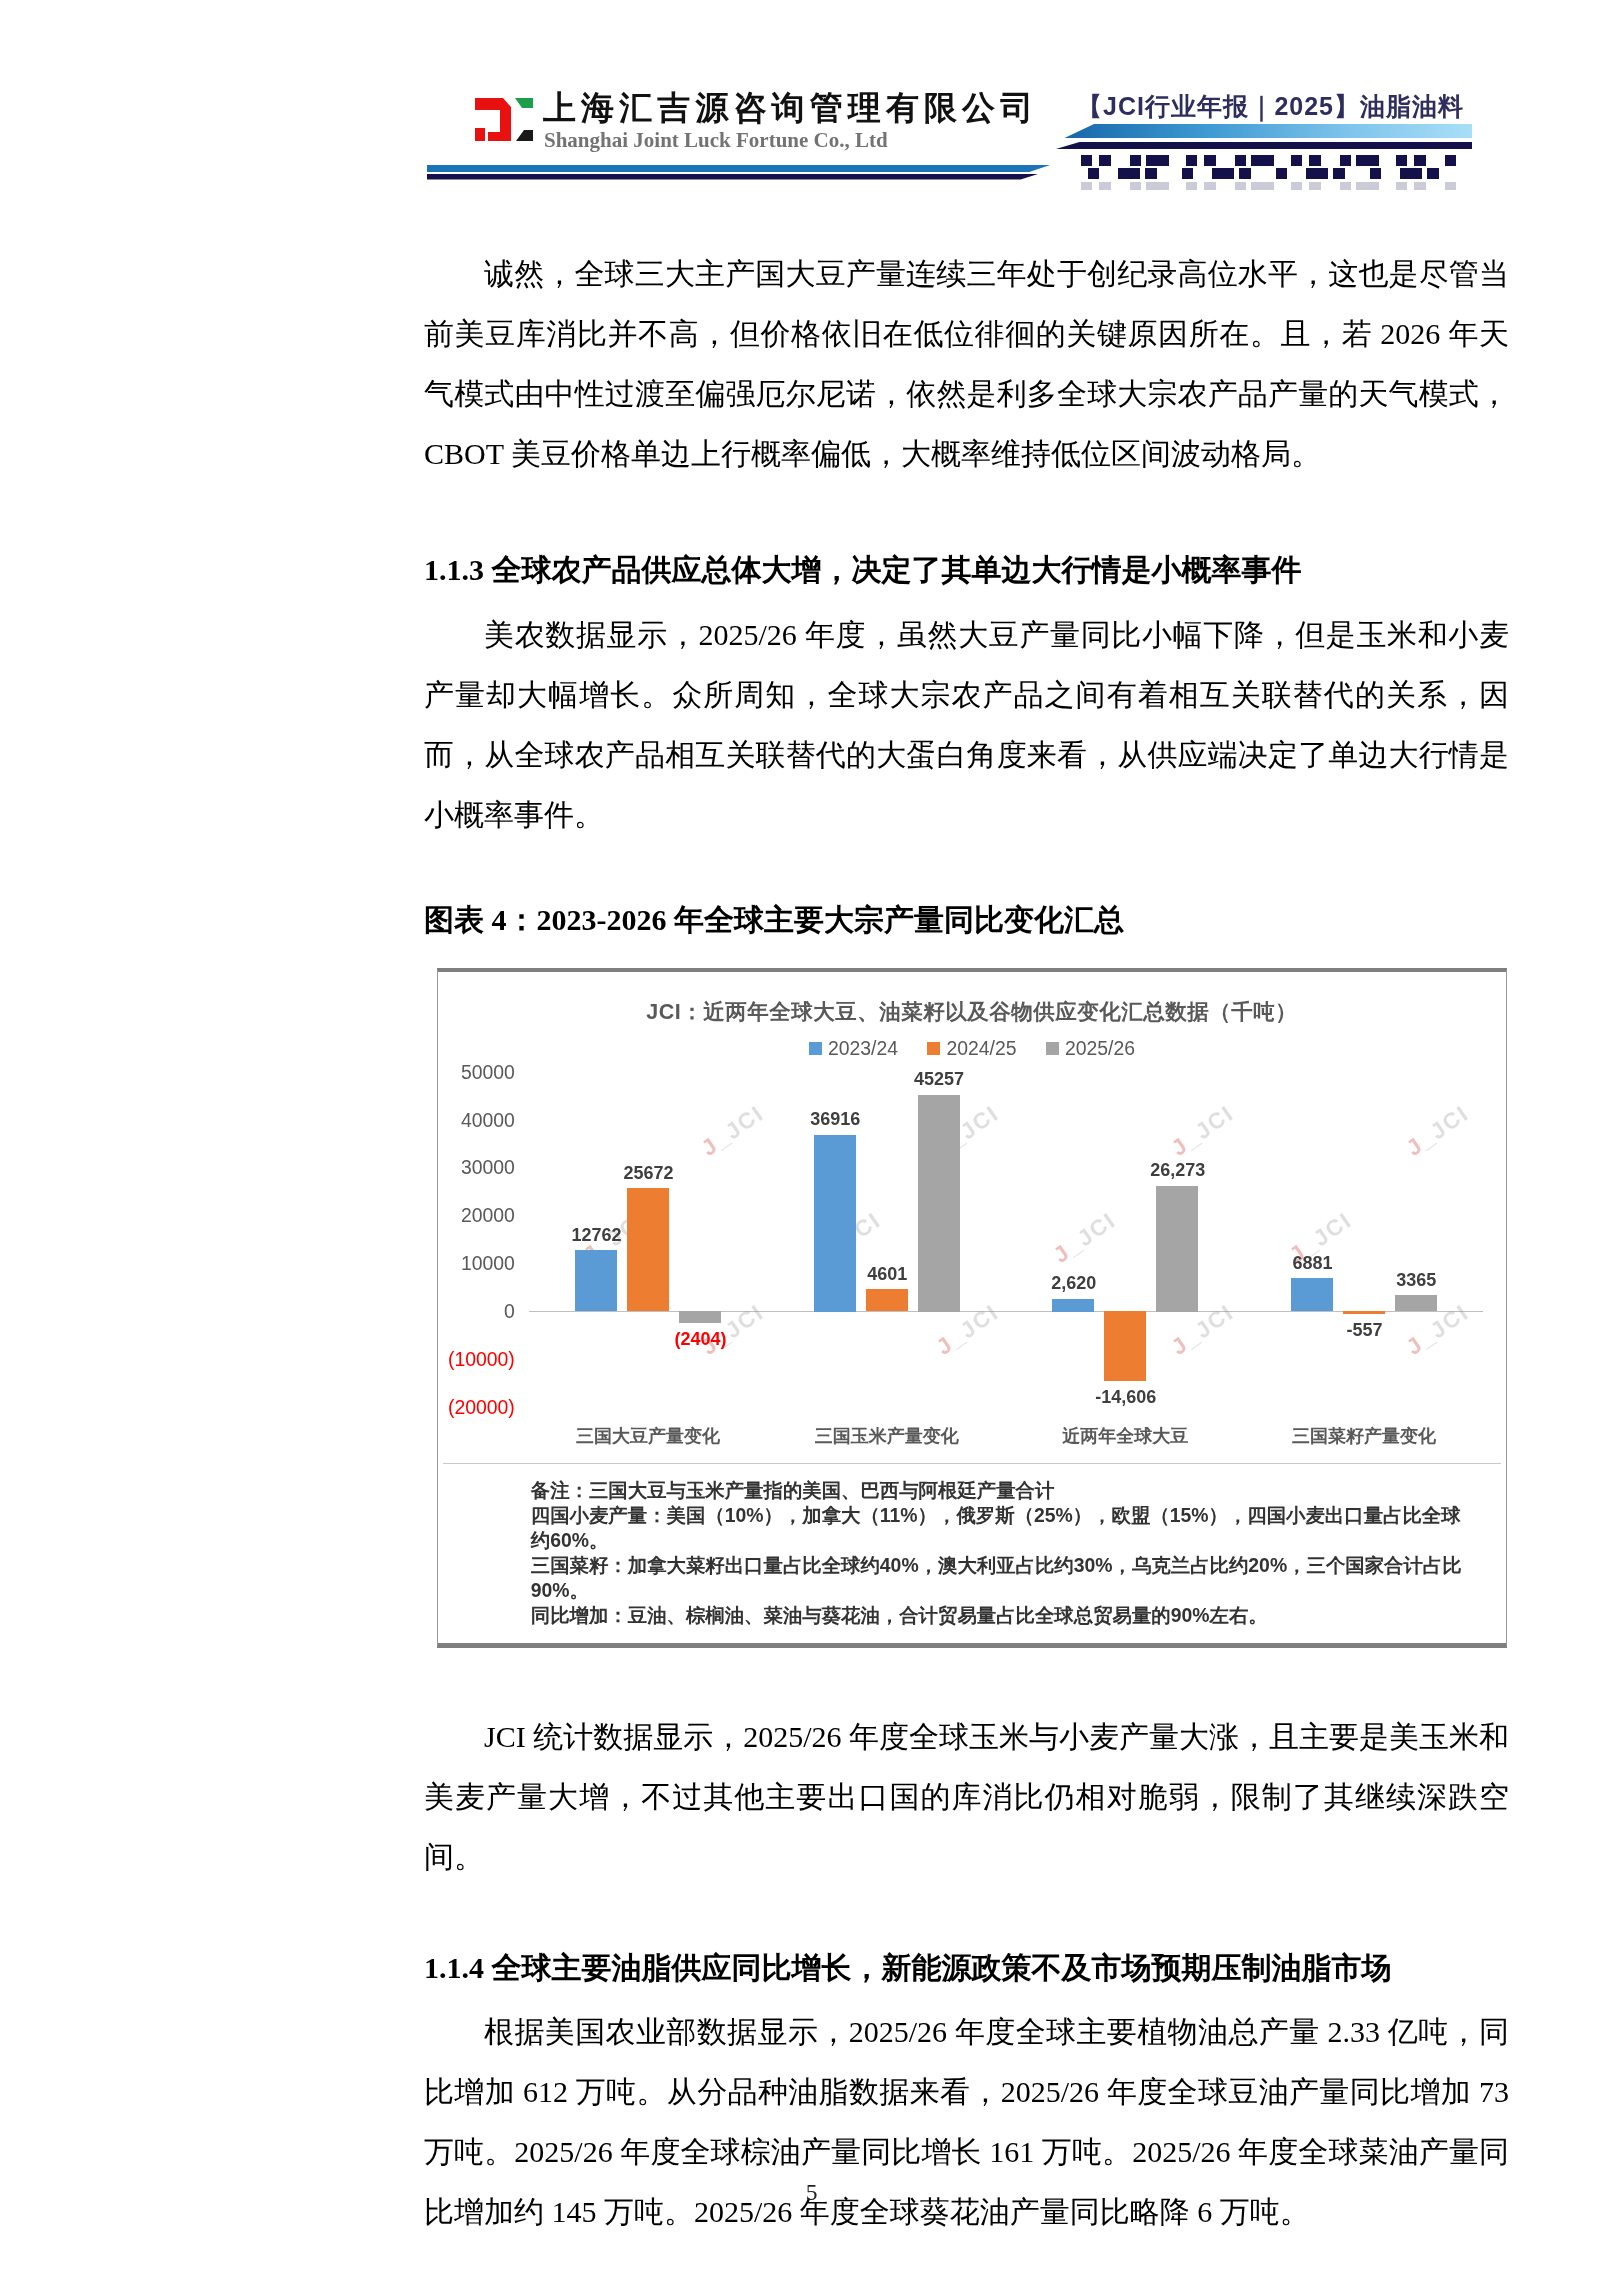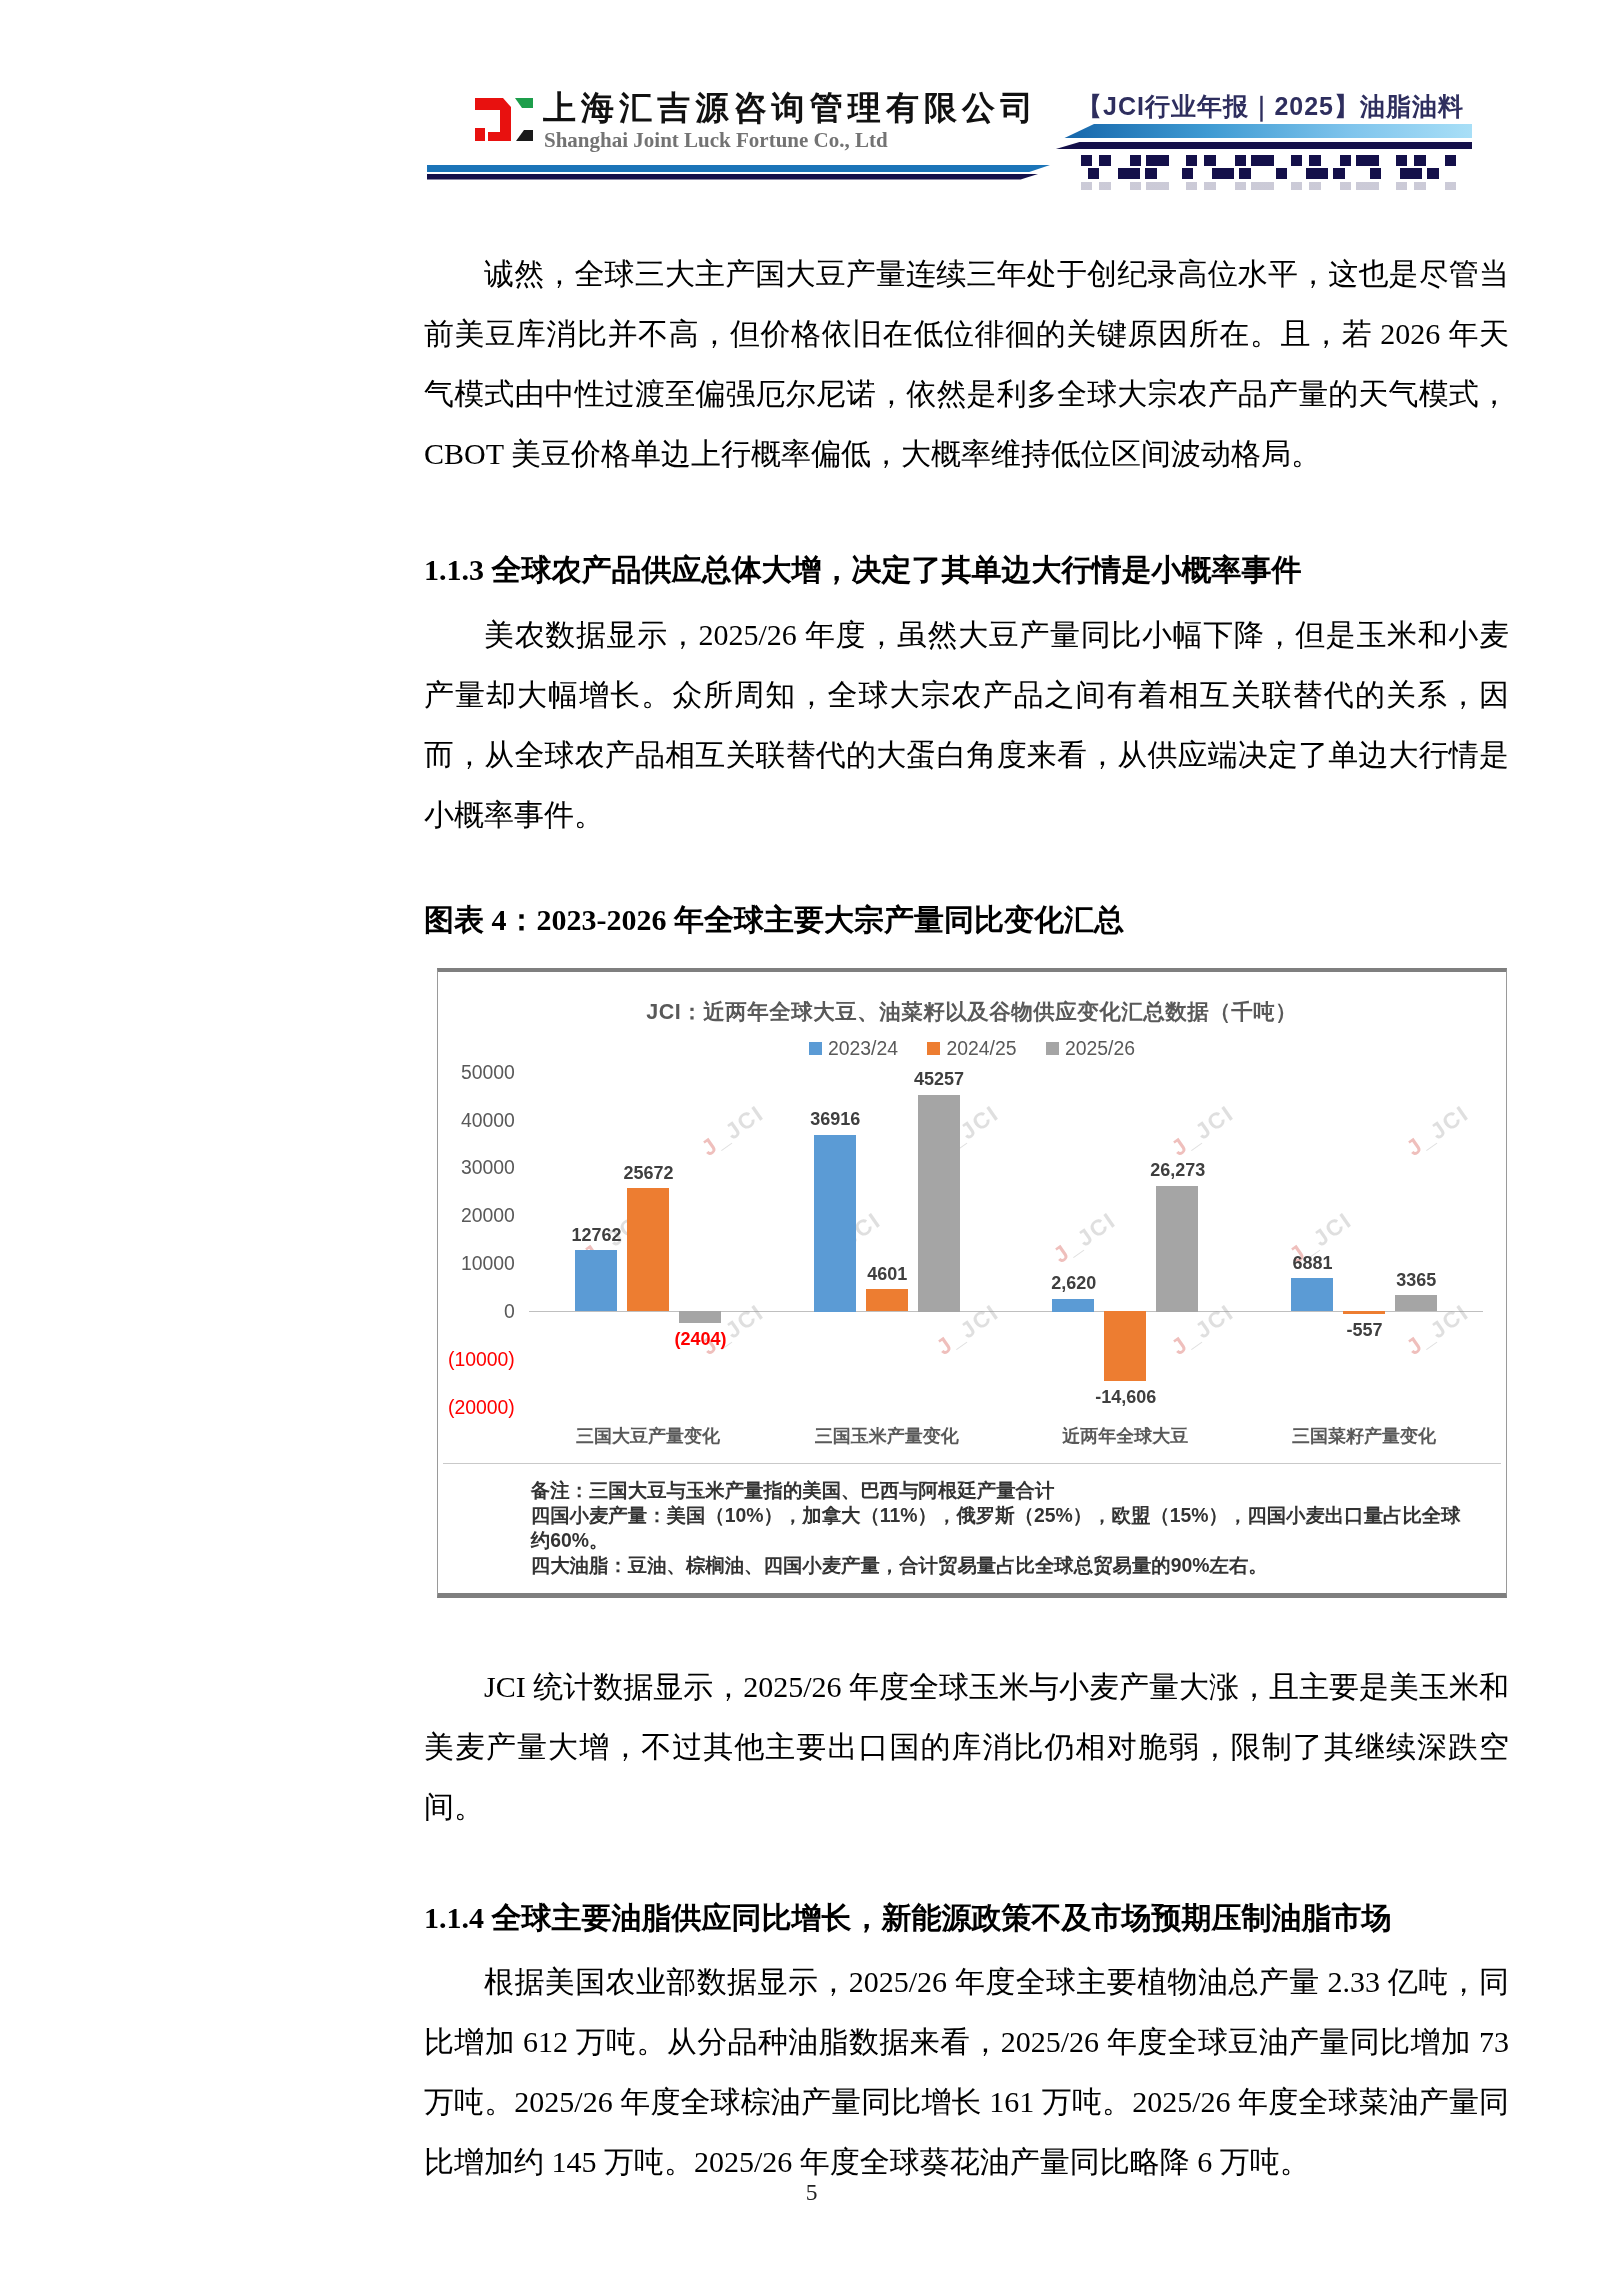--- a/index.html
+++ b/index.html
@@ -250,21 +250,22 @@
             <div class="cat-label" style="left: 0%;">三国大豆产量变化</div>
             <div class="cat-label" style="left: 25%;">三国玉米产量变化</div>
             <div class="cat-label" style="left: 50%;">近两年全球大豆</div>
             <div class="cat-label" style="left: 75%;">三国菜籽产量变化</div>
           </div>
       </div>
       <div class="notes-divider"></div>
       <div class="chart-notes">
         <div>备注：三国大豆与玉米产量指的美国、巴西与阿根廷产量合计</div>
         <div>四国小麦产量：美国（10%），加拿大（11%），俄罗斯（25%），欧盟（15%），四国小麦出口量占比全球约60%。</div>
-        <div>四大油脂：豆油、棕榈油、四国小麦产量，合计贸易量占比全球总贸易量的90%左右。</div>
+        <div>三国菜籽：加拿大菜籽出口量占比全球约40%，澳大利亚占比约30%，乌克兰占比约20%，三个国家合计占比90%。</div>
+        <div>同比增加：豆油、棕榈油、菜油与葵花油，合计贸易量占比全球总贸易量的90%左右。</div>
       </div>
     </div>
 
     <p class="body-para" style="margin-top:59px;font-family:Liberation Serif, serif;">JCI 统计数据显示，2025/26 年度全球玉米与小麦产量大涨，且主要是美玉米和美麦产量大增，不过其他主要出口国的库消比仍相对脆弱，限制了其继续深跌空间。</p>
     <p class="body-h h-114">1.1.4 全球主要油脂供应同比增长，新能源政策不及市场预期压制油脂市场</p>
     <p class="body-para">根据美国农业部数据显示，2025/26 年度全球主要植物油总产量 2.33 亿吨，同比增加 612 万吨。从分品种油脂数据来看，2025/26 年度全球豆油产量同比增加 73 万吨。2025/26 年度全球棕油产量同比增长 161 万吨。2025/26 年度全球菜油产量同比增加约 145 万吨。2025/26 年度全球葵花油产量同比略降 6 万吨。</p>
   </div>
 
   <div class="page-number">5</div>
 </div>

